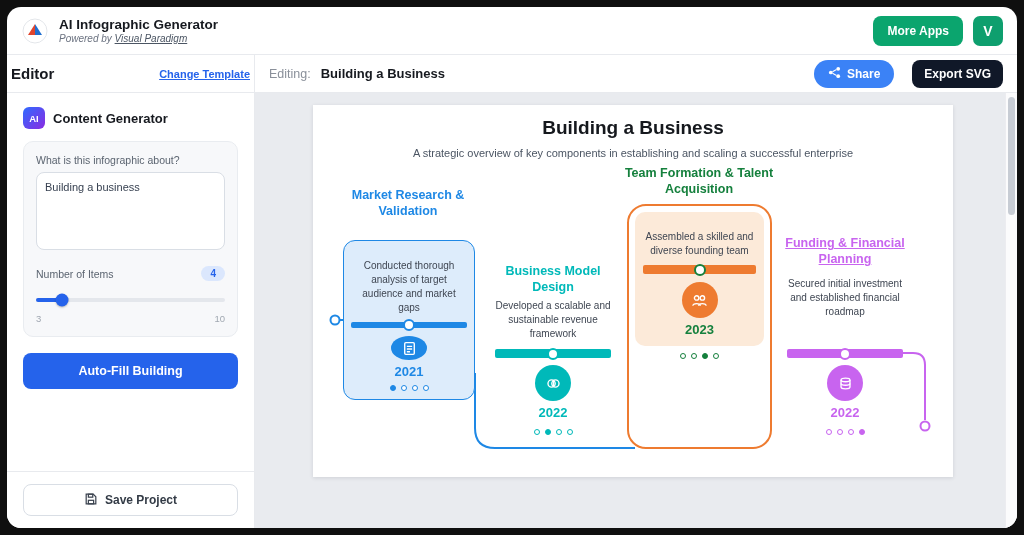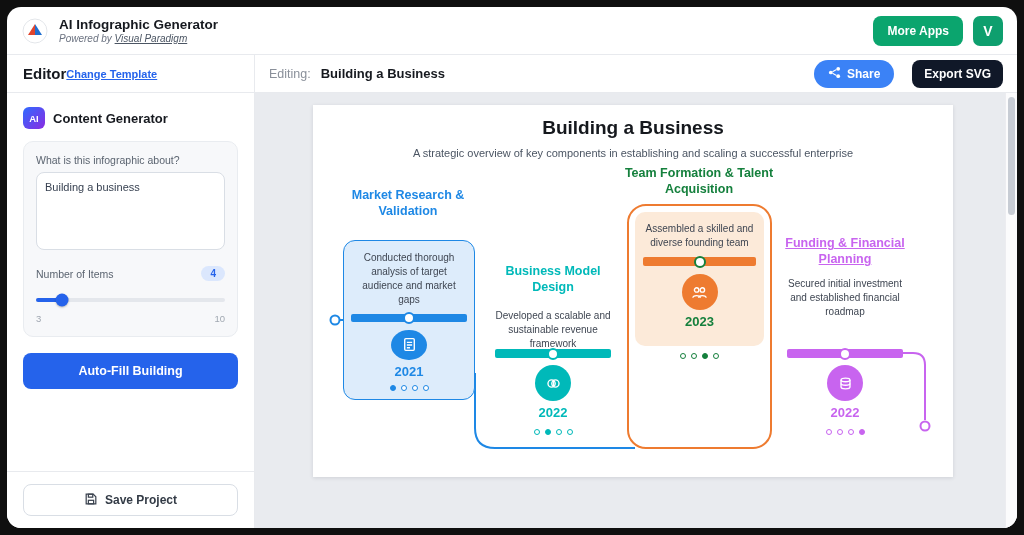--- a/index.html
+++ b/index.html
@@ -15,21 +15,21 @@
   .powered a { color:#4b5563; text-decoration:underline; cursor:pointer; }
   .spacer { flex:1; }
   .more-apps { background:#0ba56e; color:#fff; border:none; border-radius:8px; font-size:12px; font-weight:600; padding:8px 14px; cursor:pointer; font-family:inherit; }
   .avatar { width:30px; height:30px; border-radius:7px; background:#0e9f6e; color:#fff; font-weight:700; font-size:14px; display:flex; align-items:center; justify-content:center; cursor:pointer; }
 
   
   .body-row { flex:1; display:flex; min-height:0; }
 
   
   .sidebar { width:248px; flex:0 0 auto; border-right:1px solid #e8eaee; display:flex; flex-direction:column; background:#fff; }
-  .sb-head { height:38px; flex:0 0 auto; display:flex; align-items:center; padding:0 16px; border-bottom:1px solid #e8eaee; }
+  .sb-head { height:38px; flex:0 0 auto; display:flex; align-items:center; justify-content:space-between; padding:0 4px; border-bottom:1px solid #e8eaee; }
   .sb-title { font-size:15px; font-weight:700; color:#16191f; }
   .change-template { font-size:11px; font-weight:600; color:#2563eb; text-decoration:underline; cursor:pointer; }
   .sb-content { padding:14px 16px 0 16px; flex:1; }
   .gen-row { display:flex; align-items:center; gap:8px; }
   .ai-badge { width:22px; height:22px; border-radius:6px; background:linear-gradient(135deg,#2f6bff,#8a2be2); color:#fff; font-size:9.5px; font-weight:700; display:flex; align-items:center; justify-content:center; }
   .gen-title { font-size:13px; font-weight:700; color:#16191f; }
   .gen-card { margin-top:12px; background:#f7f8fa; border:1px solid #e9ecf0; border-radius:10px; padding:12px; }
   .small-label { font-size:10.5px; color:#5b6470; }
   .about-area { margin-top:6px; width:100%; height:78px; border:1px solid #d9dee5; border-radius:8px; background:#fff; font-size:11px; color:#374151; padding:8px; resize:none; outline:none; font-family:inherit; }
   .items-row { margin-top:12px; display:flex; align-items:center; justify-content:space-between; }
@@ -63,21 +63,21 @@
   .item-heading { position:absolute; text-align:center; font-size:12.5px; font-weight:600; line-height:1.3; cursor:pointer; }
   .item-text { position:absolute; text-align:center; font-size:10px; line-height:1.4; color:#3f4652; cursor:pointer; }
   .bar { position:absolute; height:9px; border-radius:2px; cursor:pointer; }
   .bar .marker { position:absolute; left:50%; top:50%; width:12px; height:12px; background:#fff; border-radius:50%; transform:translate(-50%,-50%); border:2px solid currentColor; }
   .icon-circle { position:absolute; width:36px; height:36px; border-radius:50%; display:flex; align-items:center; justify-content:center; cursor:pointer; }
   .year { position:absolute; width:100px; text-align:center; font-size:13px; font-weight:700; }
   .dots { position:absolute; width:100px; display:flex; justify-content:center; gap:5px; }
   .dot { width:6px; height:6px; border-radius:50%; border:1.5px solid currentColor; background:#fff; }
   .dot.on { background:currentColor; }
 
-  .card { position:absolute; border-radius:12px; display:flex; flex-direction:column; align-items:center; padding:10px 8px 8px 8px; cursor:pointer; }
+  .card { position:absolute; border-radius:12px; display:flex; flex-direction:column; align-items:center; padding:18px 8px 8px 8px; cursor:pointer; }
   .card .item-text, .card .bar, .card .icon-circle, .card .year, .card .dots { position:static; transform:none; }
   .card .item-text { width:116px; }
   .card .bar { width:116px; margin-top:7px; position:relative; }
   .card .icon-circle { margin-top:8px; }
   .card .year { margin-top:4px; width:auto; }
   .card .dots { margin-top:6px; width:auto; }
 
   .c1 { color:#1e88e5; }
   .c2 { color:#00b9b9; }
   .c3 { color:#15803d; }
@@ -209,21 +209,21 @@
             <div class="year c1">2021</div>
             <div class="dots c1">
               <span class="dot on"></span>
                 <span class="dot"></span>
                 <span class="dot"></span>
                 <span class="dot"></span>
             </div>
           </div>
 
           <div class="item-heading c2" style="left:175px; top:158px; width:130px;">Business Model Design</div>
-          <div class="item-text" style="left:180px; top:204px; width:120px;">Developed a scalable and sustainable revenue framework</div>
+          <div class="item-text" style="left:180px; top:194px; width:120px;">Developed a scalable and sustainable revenue framework</div>
           <div class="bar bg2 c2" style="left:182px; top:244px; width:116px;">
               <span class="marker"></span>
             </div>
           <div class="icon-circle bg2" style="left:222px; top:260px;">
             <svg width="17" height="17" viewBox="0 0 16 16" fill="none" stroke="#fff" stroke-width="1.3">
               <circle cx="6.2" cy="8" r="3.4"></circle>
                 <circle cx="9.8" cy="8" r="3.4"></circle>
                 <path d="M8 4.8 V11.2"></path>
             </svg>
           </div>

